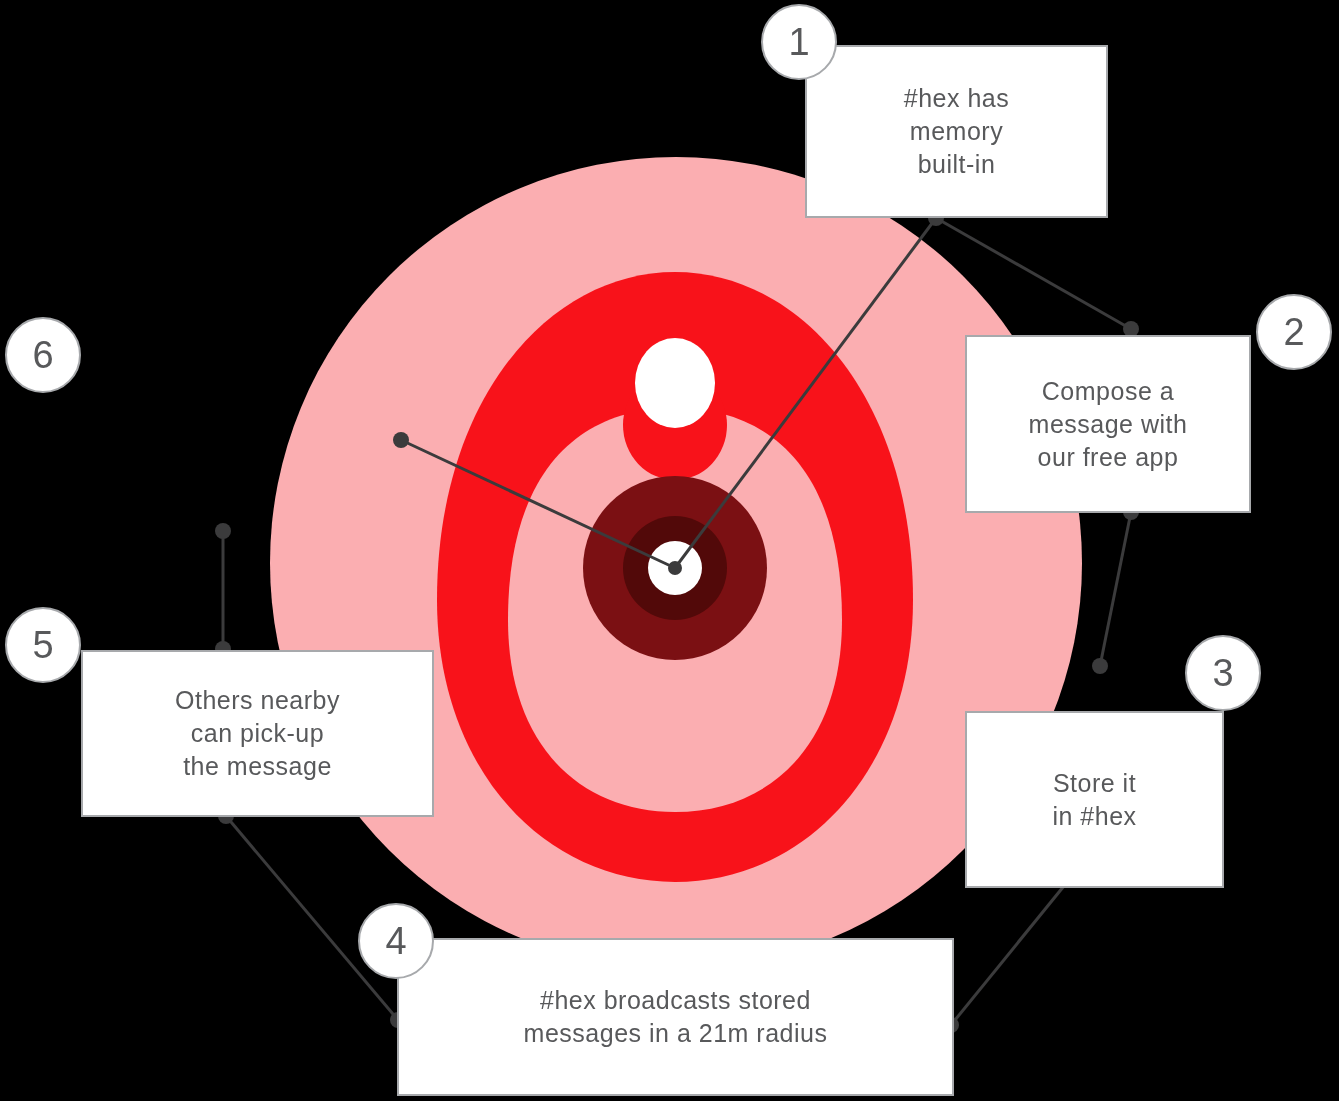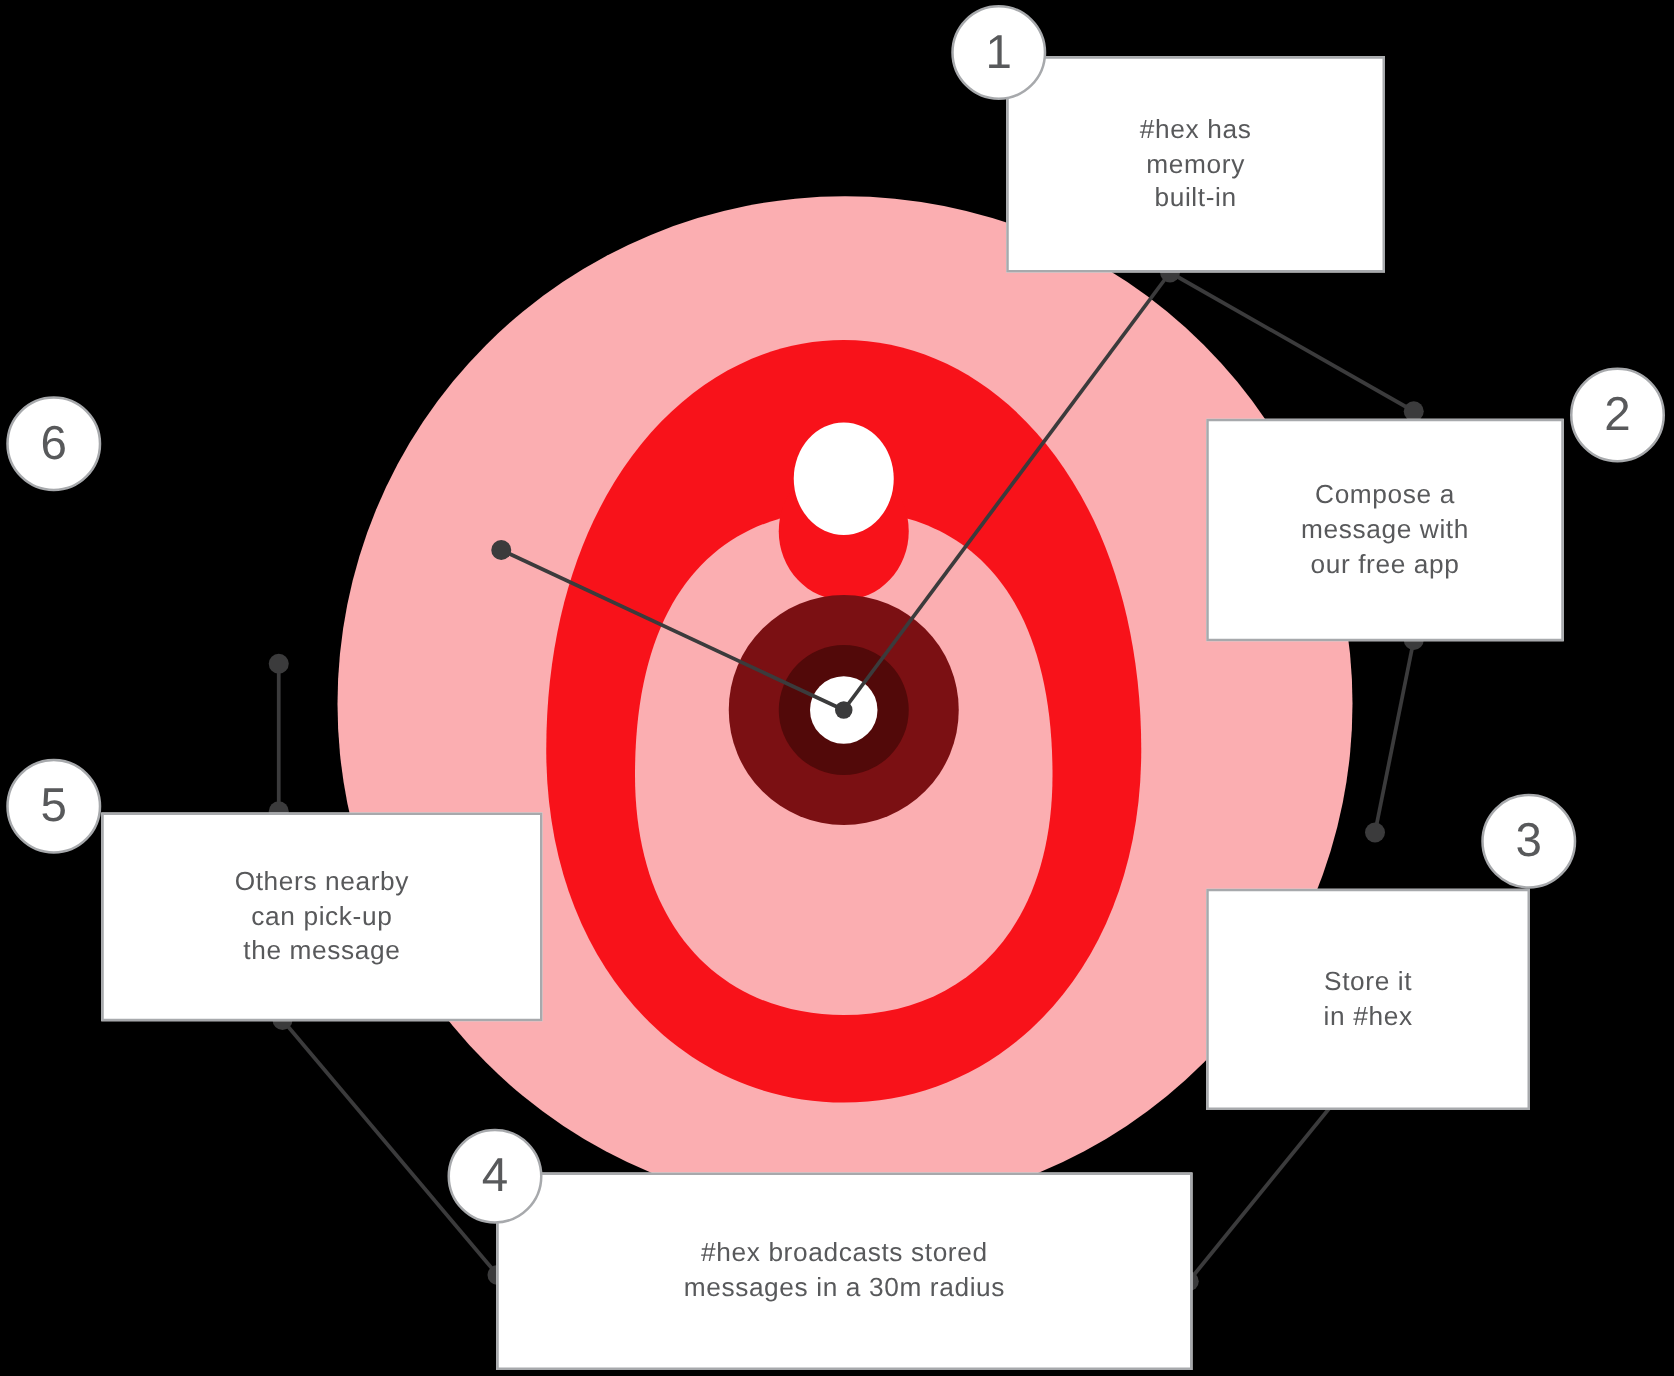--- a/index.html
+++ b/index.html
@@ -19,21 +19,21 @@
   .callout {
     position: absolute;
     background: #ffffff;
     border: 2px solid #a7a9ac;
     box-sizing: border-box;
     display: flex;
     align-items: center;
     justify-content: center;
     text-align: center;
     color: #58595b;
-    font-size: 21px;
+    font-size: 25px;
     line-height: 1.32;
     letter-spacing: 0.5px;
     z-index: 2;
   }
   .callout .callout-text { white-space: pre-line; }
   .badge {
     position: absolute;
     width: 76px;
     height: 76px;
     border-radius: 50%;
@@ -107,21 +107,21 @@
 our free app</span>
   </div>
 
   <div class="callout" style="left:965px; top:675px; width:259px; height:177px;margin-top:36px;">
     <span class="callout-text">Store it
 in #hex</span>
   </div>
 
   <div class="callout" style="left:397px; top:938px; width:557px; height:158px;">
     <span class="callout-text">#hex broadcasts stored
-messages in a 30m radius</span>
+messages in a 21m radius</span>
   </div>
 
   <div class="callout" style="left:47px; top:650px; width:353px; height:167px;margin-left:34px;">
     <span class="callout-text">Others nearby
 can pick-up
 the message</span>
   </div>
 
 
   <div class="badge" style="left:761px; top:4px;">

